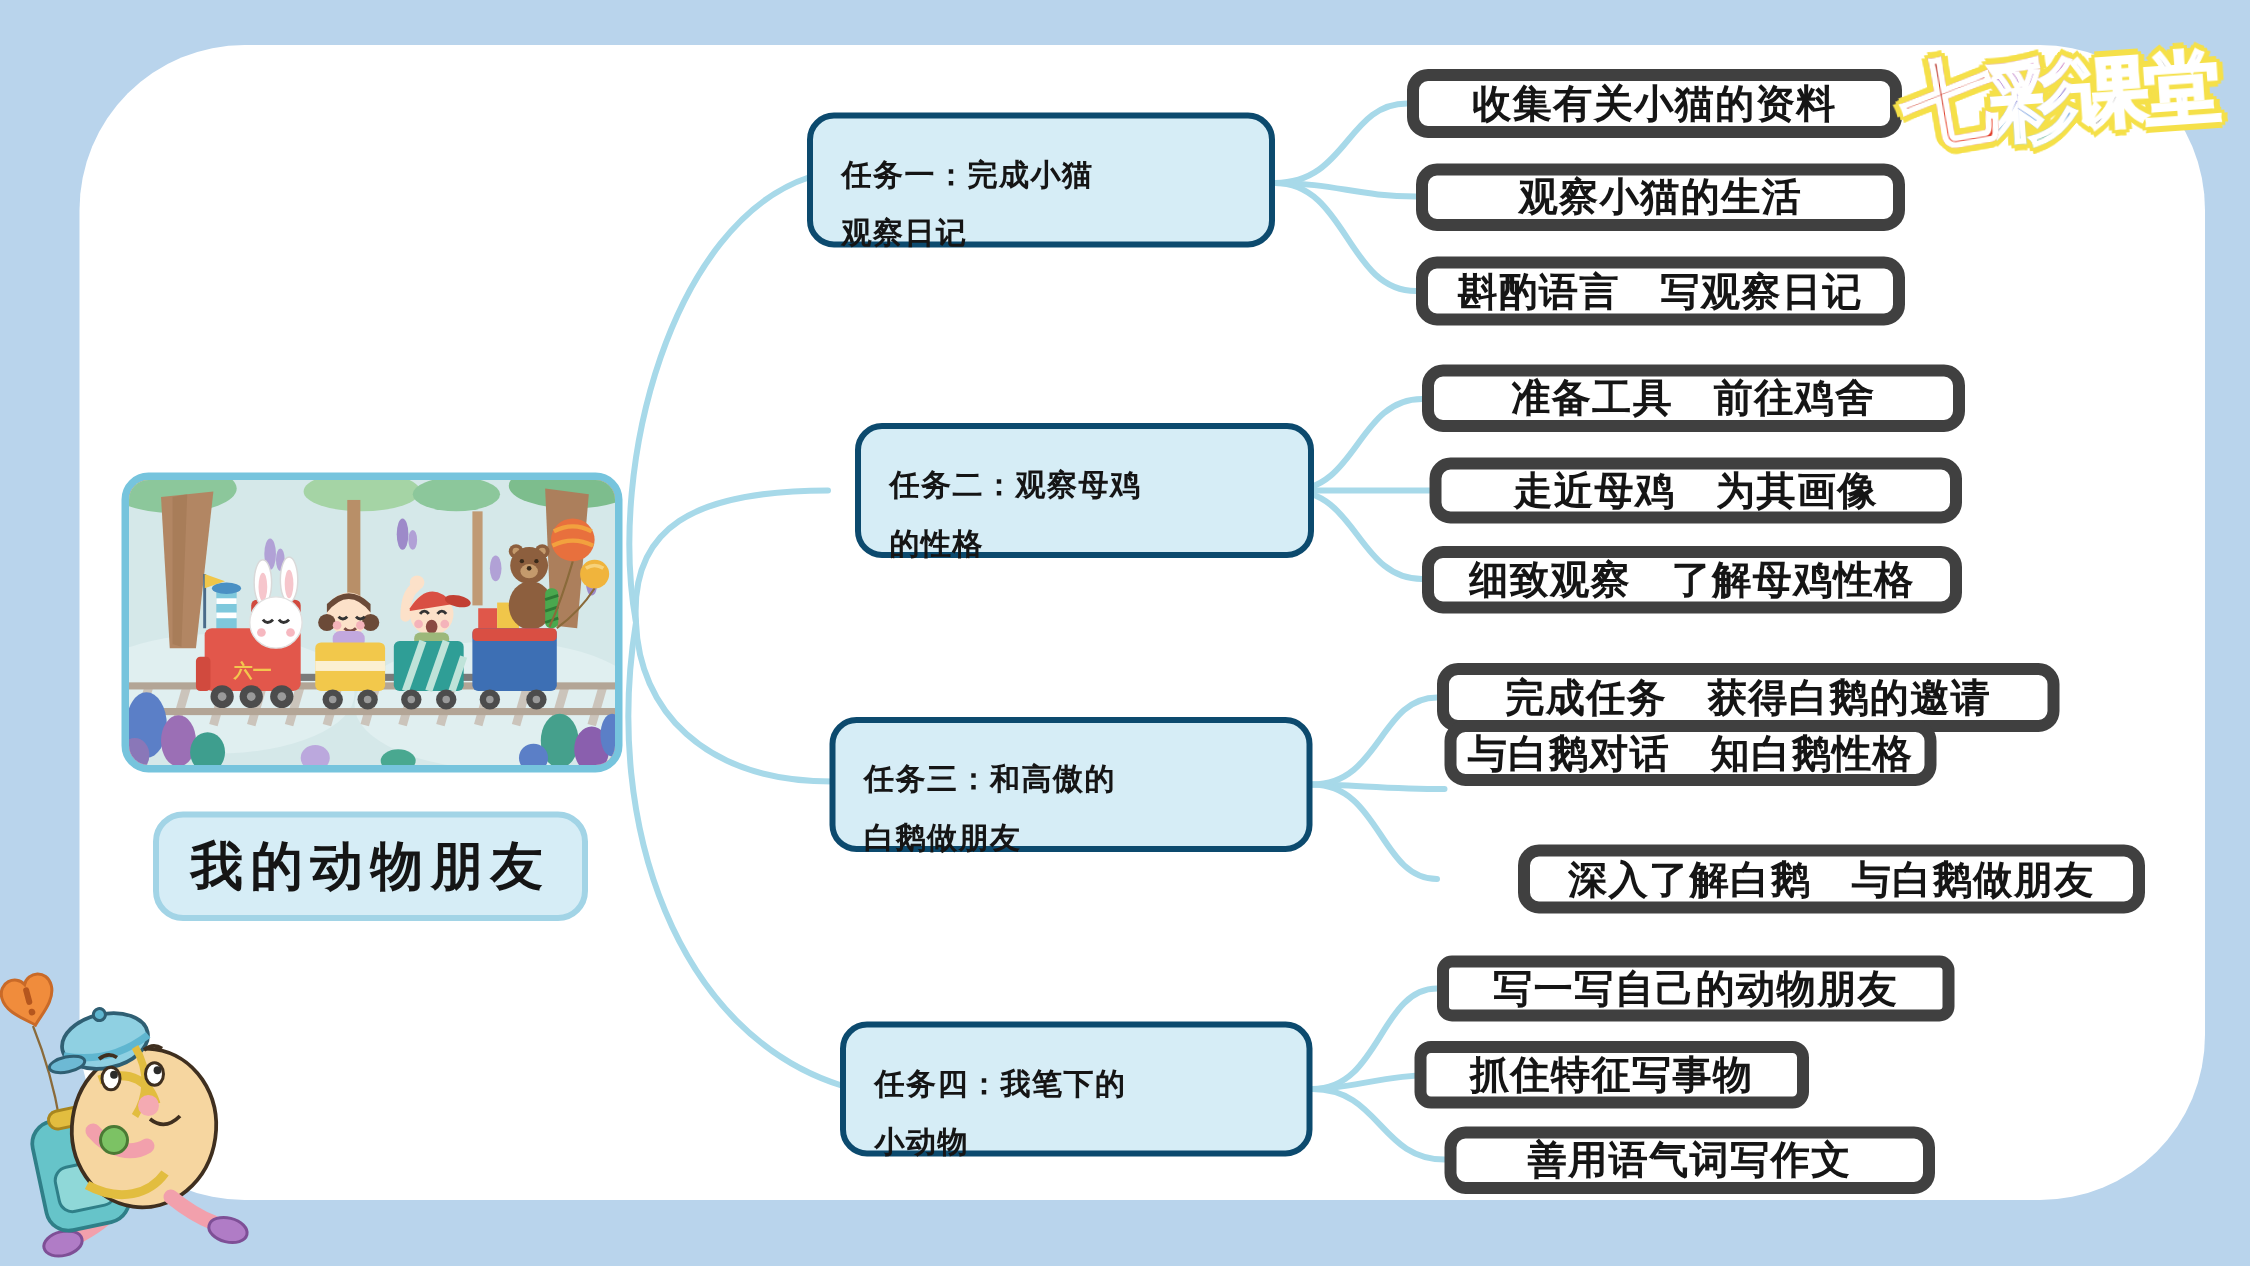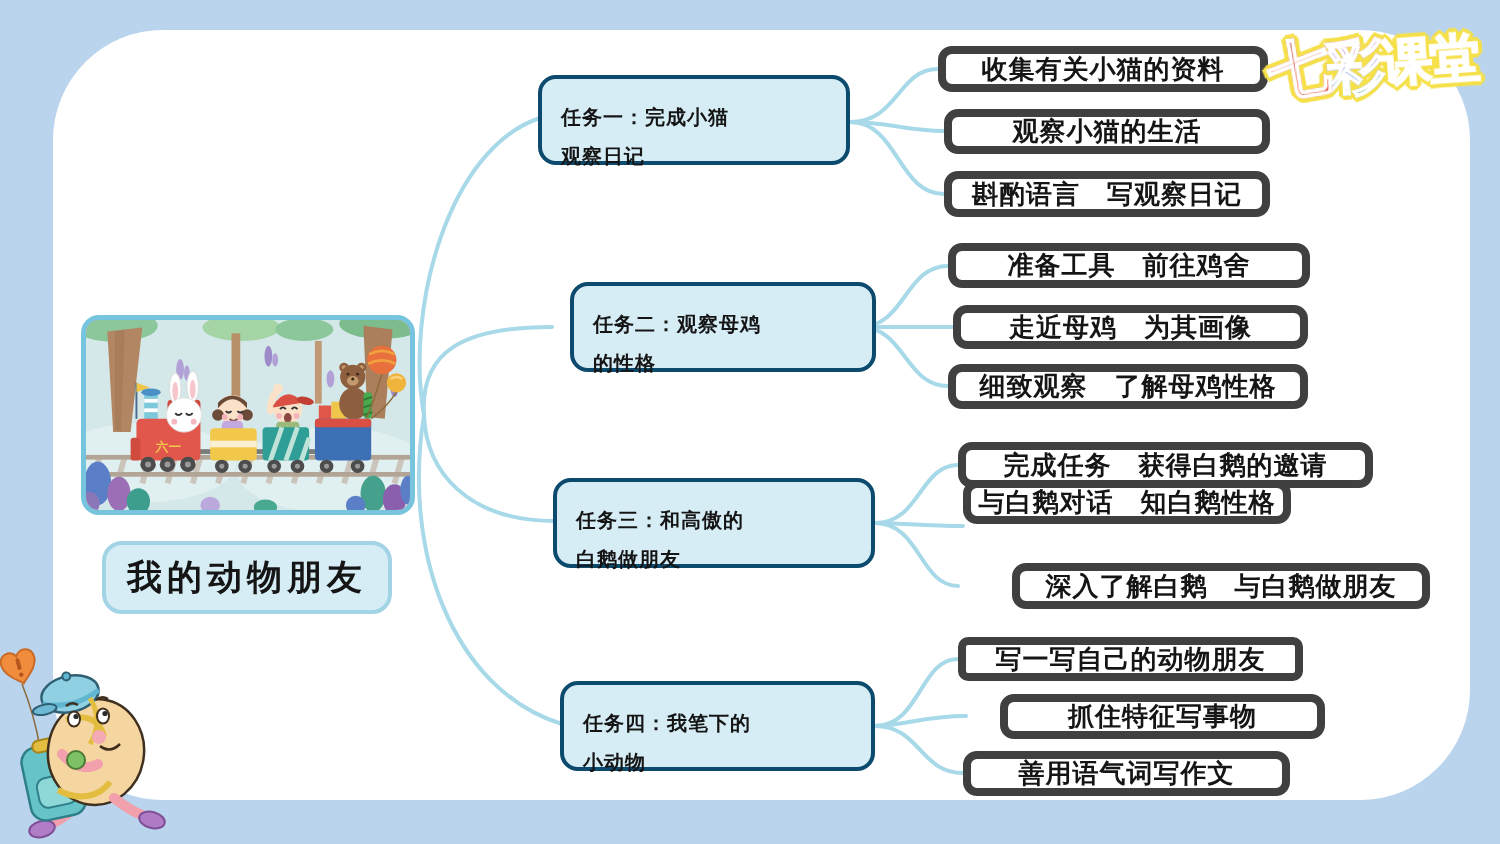--- a/index.html
+++ b/index.html
@@ -18,21 +18,21 @@
   #c10{left:938px;top:46px;width:330px;height:46px;}
   #c11{left:944px;top:109px;width:326px;height:45px;}
   #c12{left:944px;top:171px;width:326px;height:46px;}
   #c20{left:948px;top:243px;width:362px;height:45px;}
   #c21{left:953px;top:305px;width:355px;height:44px;}
   #c22{left:948px;top:364px;width:360px;height:45px;}
   #c30{left:958px;top:442px;width:415px;height:46px;}
   #c31{left:963px;top:480px;width:328px;height:44px;}
   #c32{left:1012px;top:563px;width:418px;height:46px;}
   #c40{left:958px;top:637px;width:345px;height:44px;border-radius:10px;}
-  #c41{left:1000px;top:694px;width:325px;height:45px;}
+  #c41{left:943px;top:694px;width:263px;height:45px;border-radius:11px;}
   #c42{left:963px;top:751px;width:327px;height:45px;}
   #root{left:102px;top:541px;width:290px;height:73px;}
   .illustration{position:absolute;left:81px;top:315px;width:334px;height:200px;z-index:3;border:5px solid #76c4dd;border-radius:18px;overflow:hidden;background:#ef4444;box-sizing:border-box;}
   .illustration svg{display:block;width:100%;height:100%;}
   .mascot{position:absolute;left:0px;top:642px;width:175px;height:202px;z-index:4;}
   .logo{position:absolute;right:22px;top:22px;z-index:5;transform:rotate(-4deg);white-space:nowrap;
         filter:drop-shadow(2px 2px 0 #f5e049) drop-shadow(-2px -2px 0 #f5e049) drop-shadow(2px -2px 0 #f5e049) drop-shadow(-2px 2px 0 #f5e049);}
   .logo span{font-weight:900;-webkit-text-stroke:2px #ffffff;display:inline-block;}
   .logo .qi{font-size:62px;color:#d53322;transform:rotate(-6deg);}
   .logo .cai{font-size:58px;color:#b1409e;margin-left:-4px;}

